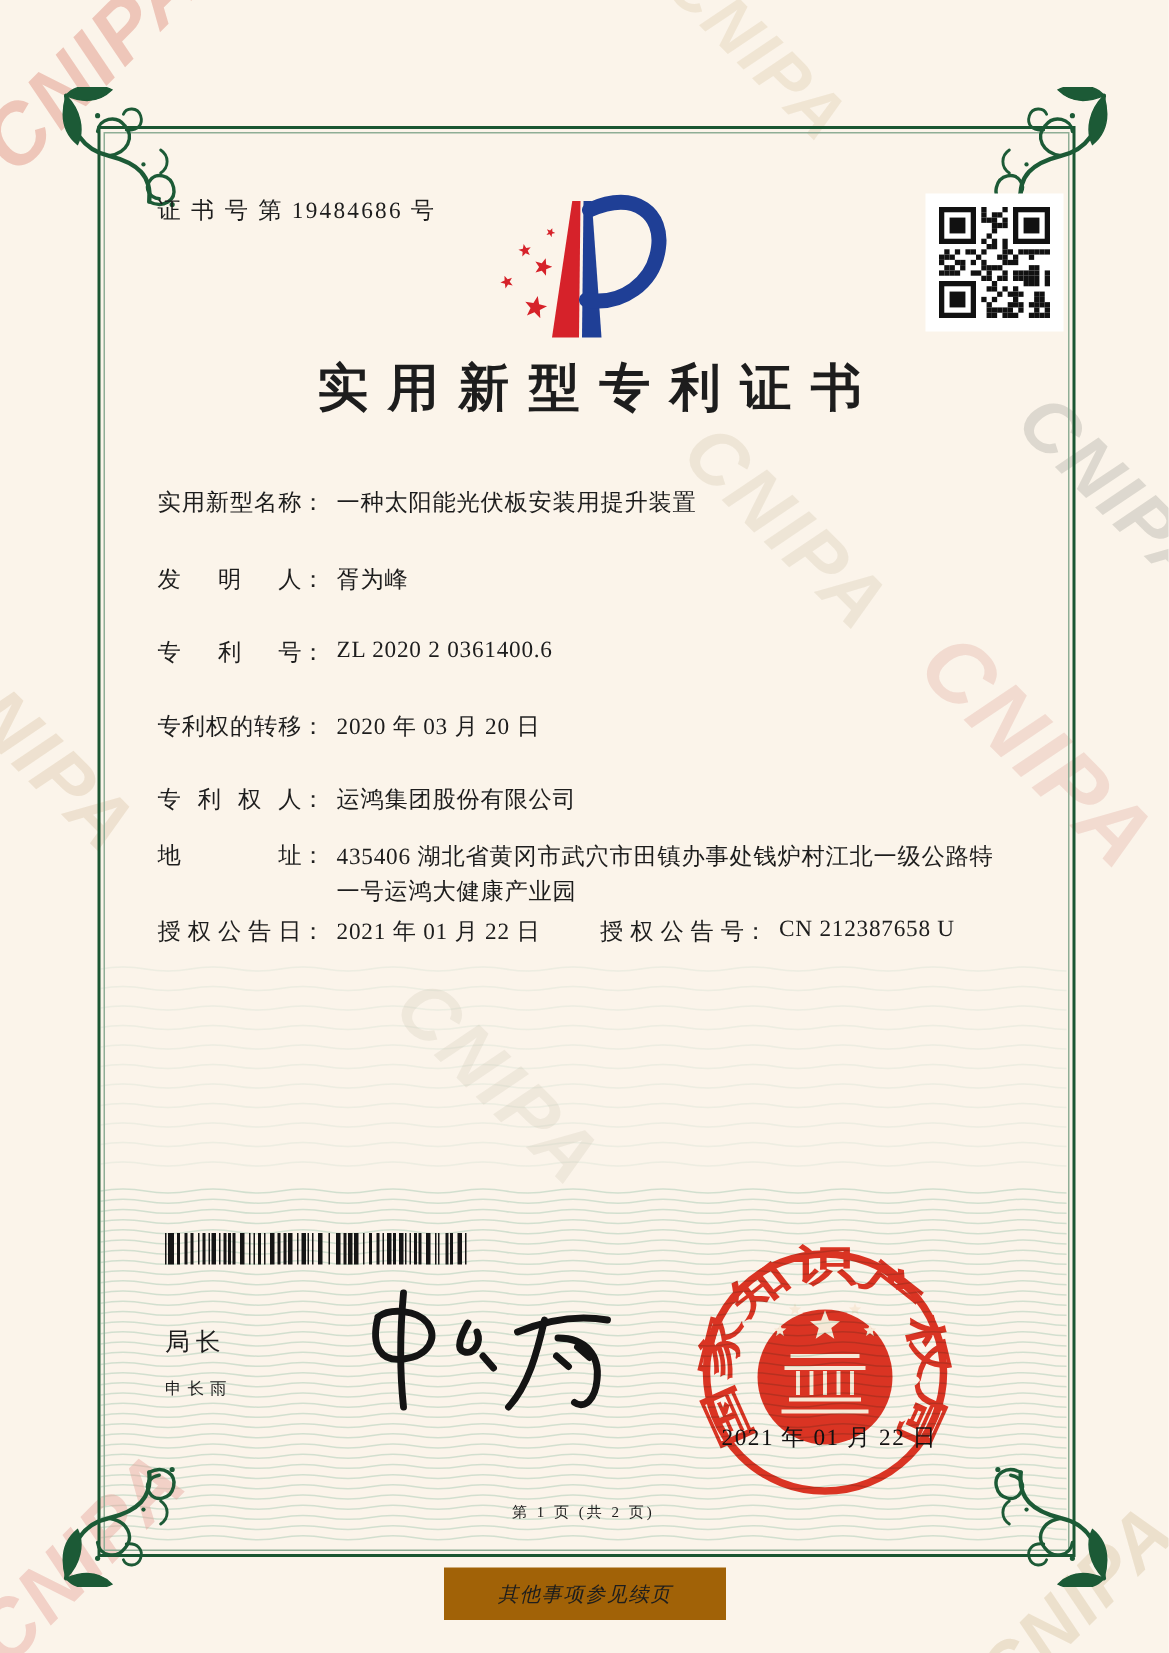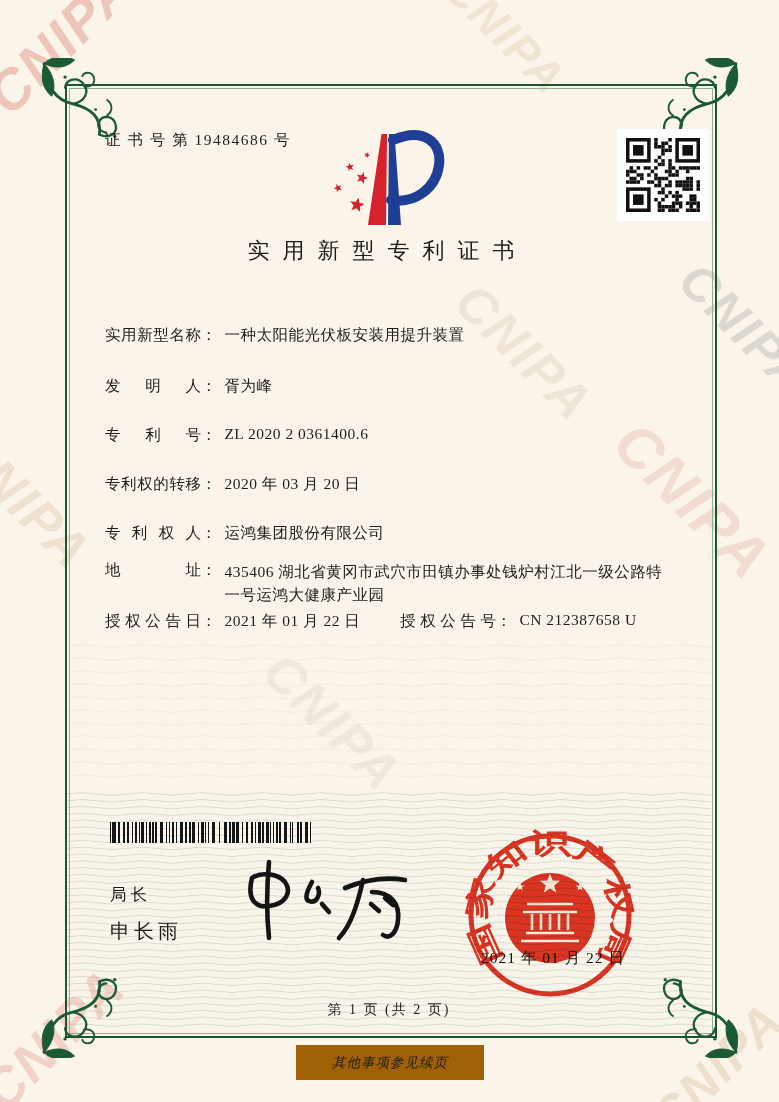--- a/index.html
+++ b/index.html
@@ -20,43 +20,43 @@
   .corner{position:absolute;width:96px;height:86px;z-index:3}
   .corner.tl{left:40px;top:58px;transform:scale(1,-1) rotate(0deg)}
   .corner.tr{left:644px;top:58px;transform:scale(-1,-1)}
   .corner.bl{left:40px;top:972px}
   .corner.br{left:644px;top:972px;transform:scale(-1,1)}
   
   .certno{position:absolute;left:105px;top:130px;font-size:15.5px;letter-spacing:1.5px;z-index:4}
   .qrbox{position:absolute;left:617px;top:129px;width:92px;height:92px;background:#fff;z-index:4}
   .qrbox svg{position:absolute;left:9px;top:9px}
   .logo{position:absolute;left:325px;top:128px;z-index:4}
-  .title{position:absolute;left:57px;top:236px;width:648px;text-align:center;
-         font-size:22px;font-weight:normal;letter-spacing:13px;text-indent:13px;z-index:4}
+  .title{position:absolute;left:69px;top:236px;width:648px;text-align:center;
+         font-size:34px;font-weight:bold;letter-spacing:13px;text-indent:13px;z-index:4}
   
   .frow{position:absolute;left:105px;font-size:15.5px;z-index:4;white-space:nowrap}
   .flabel{display:inline-block;width:96px;text-align:justify;text-align-last:justify;vertical-align:top}
   .fcolon{display:inline-block;vertical-align:top}
   .fvalue{display:inline-block;margin-left:4px;vertical-align:top;letter-spacing:.5px}
   .fvalue.wrap{white-space:normal;width:445px;line-height:23px}
   .fpair2{position:absolute;left:295px;top:0;white-space:nowrap}
   
   .bodytext{position:absolute;left:103px;top:644px;width:574px;z-index:4;
             font-size:15.5px;line-height:28.5px;text-align:justify;font-style:italic;letter-spacing:.6px}
   .bodytext p{margin:0;text-indent:2em}
   
   .barcode{position:absolute;left:110px;top:822px;width:202px;height:21px;z-index:4}
   .barcode i{position:absolute;top:0;height:21px;background:#151515}
   .signer-role{position:absolute;left:110px;top:884px;font-size:16.5px;letter-spacing:4px;z-index:4}
-  .signer-name{position:absolute;left:110px;top:918px;font-size:20px;letter-spacing:4px;z-index:4}
+  .signer-name{position:absolute;left:110px;top:918px;font-size:11px;letter-spacing:4px;z-index:4}
   .sig{position:absolute;left:212px;top:852px;z-index:4}
   .seal{position:absolute;left:455px;top:812px;z-index:5;mix-blend-mode:multiply;opacity:.95}
   .sealdate{position:absolute;left:481px;top:948px;font-size:15.5px;letter-spacing:1px;z-index:6;color:#111}
   .pageinfo{position:absolute;left:65px;top:1001px;width:648px;text-align:center;
-            font-size:14px;letter-spacing:2px;z-index:4}
+            font-size:10px;letter-spacing:2px;z-index:4}
   .notebox{position:absolute;left:296px;top:1045px;width:188px;height:35px;background:#a16207;
            z-index:4;text-align:center;line-height:35px;font-size:13.5px;font-style:italic;letter-spacing:1px}
 </style>
 </head>
 <body>
 
 <svg class="waves" width="644" height="946" viewBox="0 0 644 946" id="waves-svg">
     <path d="M0,708.0 q15,-2.6 30,0 t30,0 t30,0 t30,0 t30,0 t30,0 t30,0 t30,0 t30,0 t30,0 t30,0 t30,0 t30,0 t30,0 t30,0 t30,0 t30,0 t30,0 t30,0 t30,0 t30,0 t30,0" fill="none" stroke="#c4d8c6" stroke-width="1" opacity="0.75"></path>
     <path d="M0,714.8 q15,-2.6 30,0 t30,0 t30,0 t30,0 t30,0 t30,0 t30,0 t30,0 t30,0 t30,0 t30,0 t30,0 t30,0 t30,0 t30,0 t30,0 t30,0 t30,0 t30,0 t30,0 t30,0 t30,0" fill="none" stroke="#c4d8c6" stroke-width="1" opacity="0.75"></path>
     <path d="M0,721.6 q15,-2.6 30,0 t30,0 t30,0 t30,0 t30,0 t30,0 t30,0 t30,0 t30,0 t30,0 t30,0 t30,0 t30,0 t30,0 t30,0 t30,0 t30,0 t30,0 t30,0 t30,0 t30,0 t30,0" fill="none" stroke="#c4d8c6" stroke-width="1" opacity="0.75"></path>

